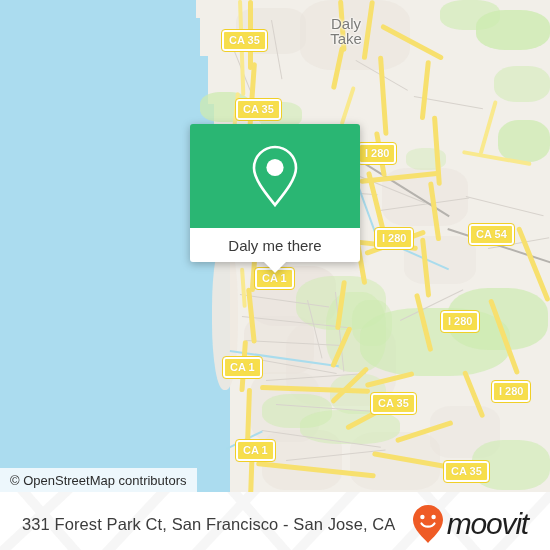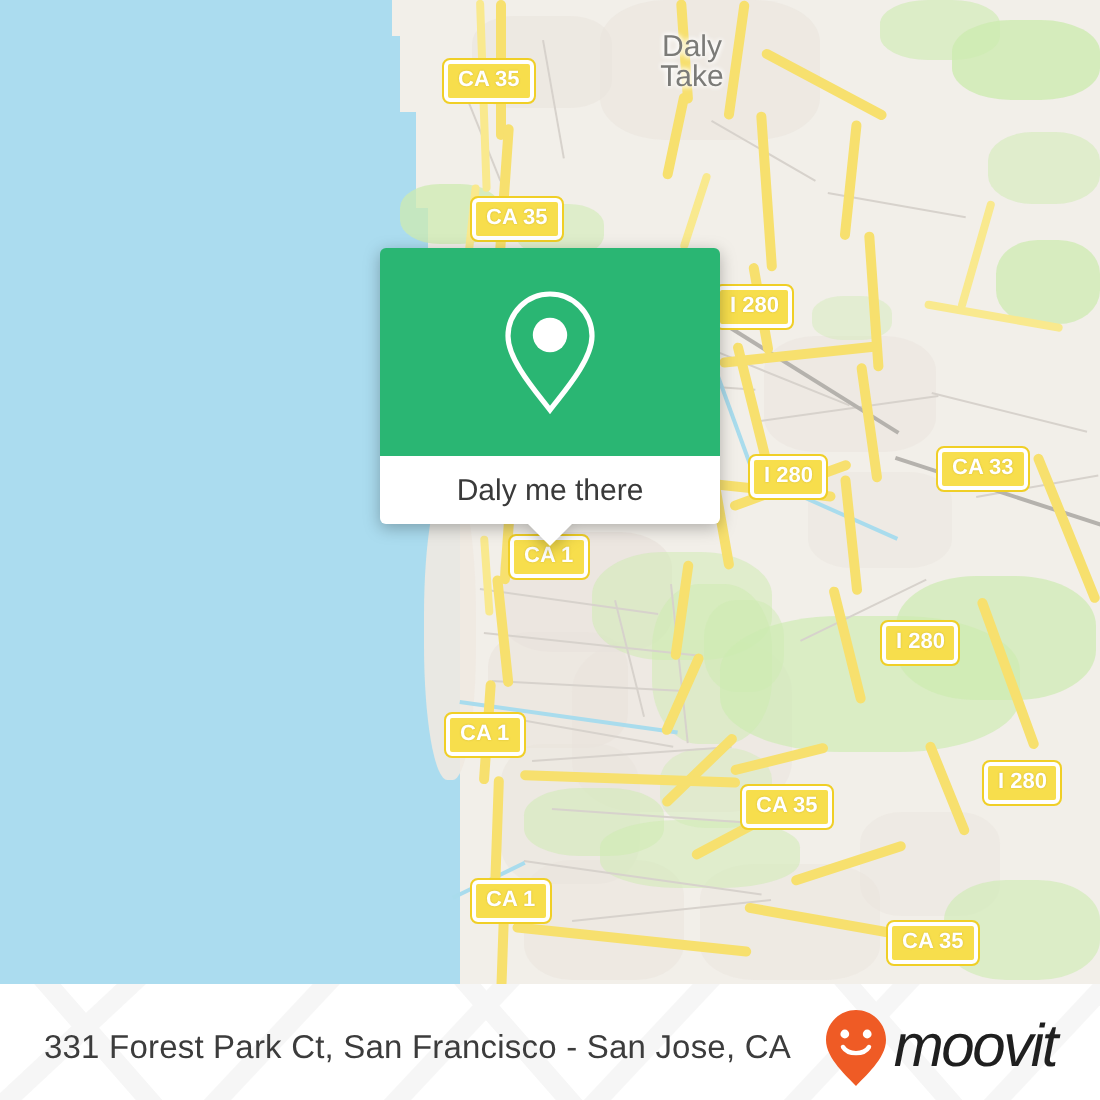--- a/index.html
+++ b/index.html
@@ -216,21 +216,21 @@
     <div class="place-label" style="left:316px;top:16px;width:60px;">
       <div>Daly</div>
       <div>Take</div>
     </div>
 
     <div id="shield-layer">
         <div class="shield" style="left: 222px; top: 30px;">CA 35</div>
         <div class="shield" style="left: 236px; top: 99px;">CA 35</div>
         <div class="shield" style="left: 358px; top: 143px;">I 280</div>
         <div class="shield" style="left: 375px; top: 228px;">I 280</div>
-        <div class="shield" style="left: 469px; top: 224px;">CA 33</div>
+        <div class="shield" style="left: 469px; top: 224px;">CA 54</div>
         <div class="shield" style="left: 255px; top: 268px;">CA 1</div>
         <div class="shield" style="left: 441px; top: 311px;">I 280</div>
         <div class="shield" style="left: 223px; top: 357px;">CA 1</div>
         <div class="shield" style="left: 371px; top: 393px;">CA 35</div>
         <div class="shield" style="left: 492px; top: 381px;">I 280</div>
         <div class="shield" style="left: 236px; top: 440px;">CA 1</div>
         <div class="shield" style="left: 444px; top: 461px;">CA 35</div>
       </div>
 
     <div class="popup">
@@ -239,20 +239,23 @@
           <path d="M28 4 C16.4 4 7 13.4 7 25 C7 37.5 22 54 28 62 C34 54 49 37.5 49 25 C49 13.4 39.6 4 28 4 Z" fill="none" stroke="#ffffff" stroke-width="2.6"></path>
           <circle cx="28" cy="24.5" r="8.6" fill="#ffffff"></circle>
         </svg>
       </div>
       <div class="popup-foot">
         <span>Daly me there</span>
       </div>
       <div class="popup-tail"></div>
     </div>
 
+    <div class="attrib">
+      <span>© OpenStreetMap contributors</span>
+    </div>
   </div>
 
   <div class="footer">
     <svg class="footer-watermark" viewBox="0 0 550 140" preserveAspectRatio="none">
       <g stroke="#f0f0f0" stroke-width="10" fill="none">
         <path d="M-20 120 L130 -20"></path>
         <path d="M60 150 L210 -10"></path>
         <path d="M150 150 L300 -10"></path>
         <path d="M250 150 L400 -10"></path>
         <path d="M350 150 L500 -10"></path>

